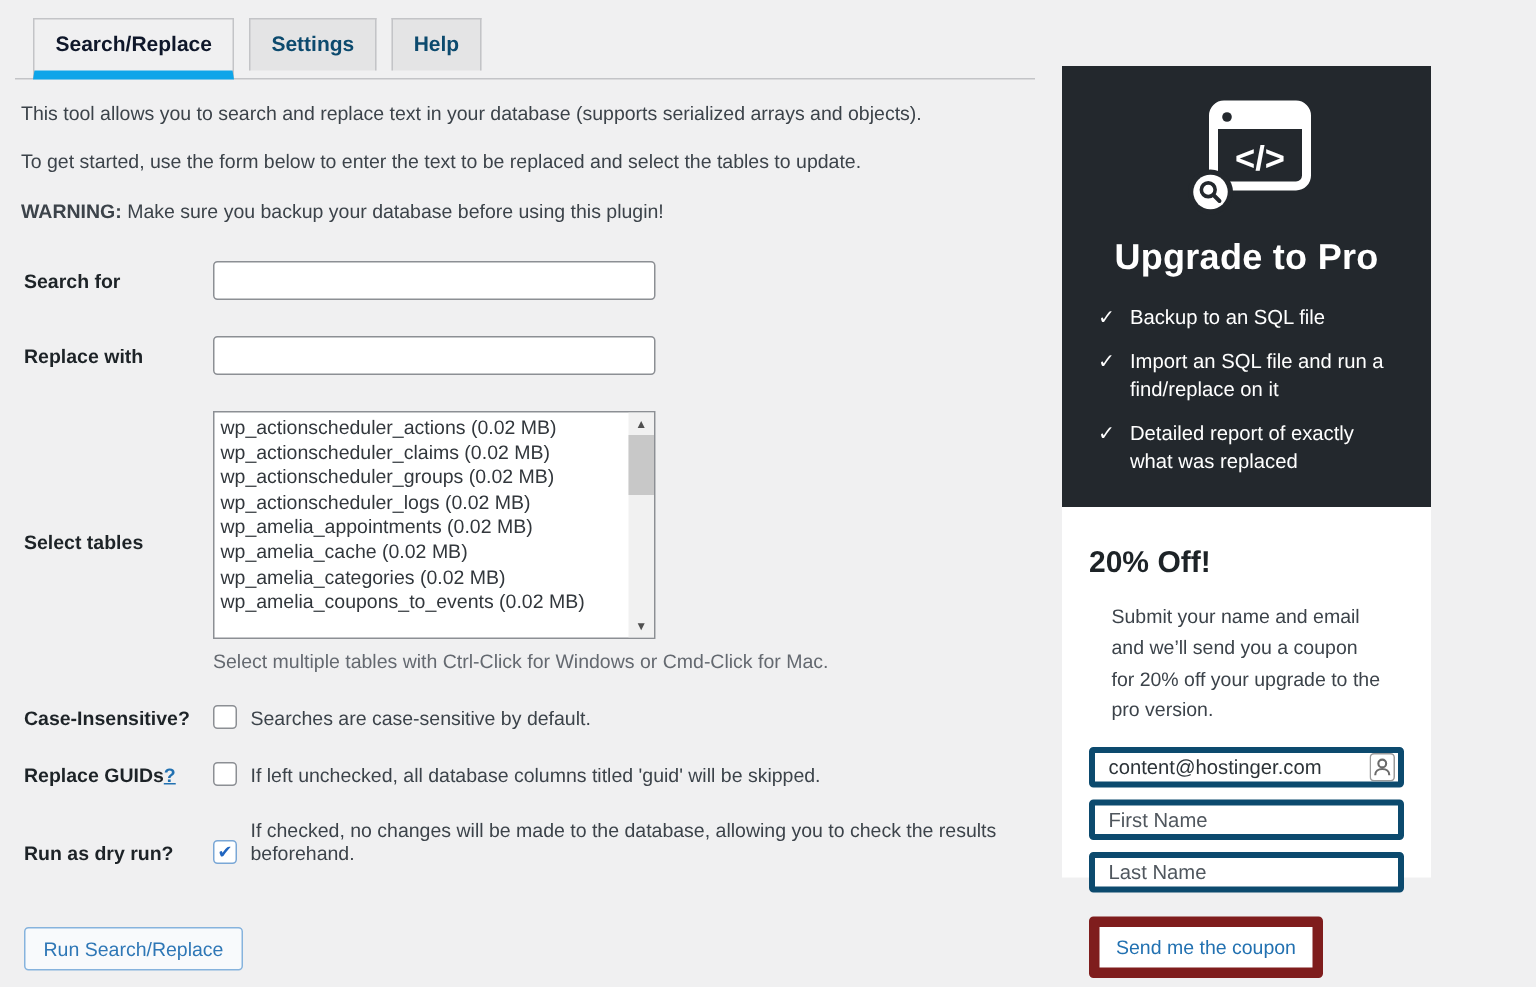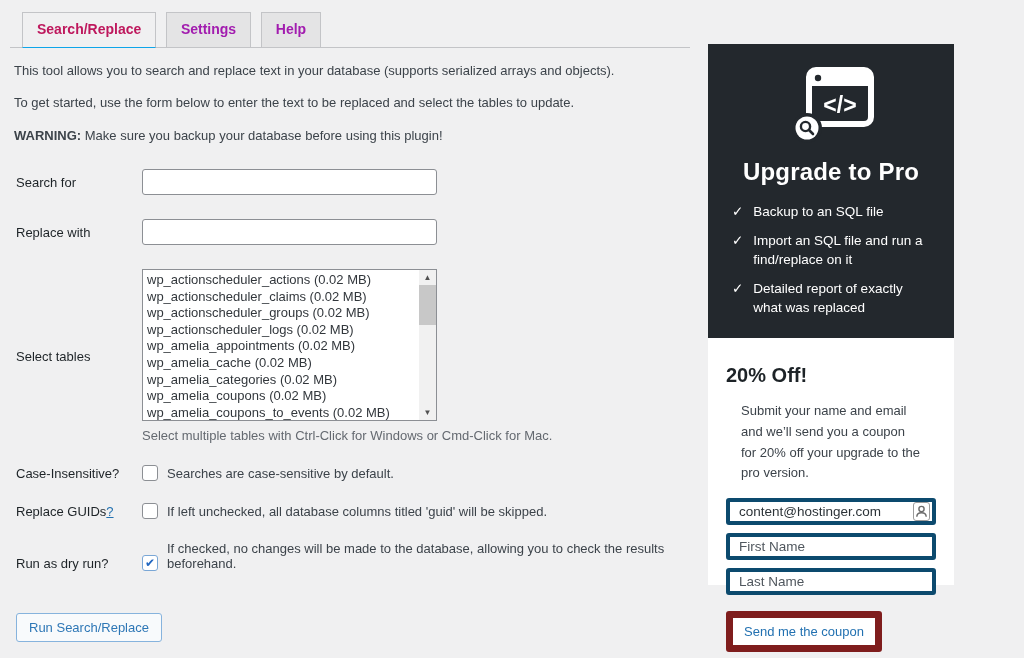--- a/index.html
+++ b/index.html
@@ -13,33 +13,33 @@
   #app { position:relative; width:1024px; height:658px; }
 
   
   .main { position:absolute; left:0; top:0; width:700px; }
   h1.page-title { margin:10px 0 0 16px; font-size:23px; font-weight:400; color:#1d2327; line-height:1.3; }
 
   .nav-tabs { margin:12px 0 0 10px; width:680px; border-bottom:1px solid #c3c4c7; padding-left:6px; }
   .nav-tab {
     display:inline-block; margin:0 0 -1px 6px; padding:7px 14px;
     border:1px solid #c3c4c7; border-bottom:none;
-    background:#e4e4e5; color:#a21caf; font-size:14px; font-weight:600;
+    background:#e4e4e5; color:#0c4a6e; font-size:14px; font-weight:600;
     text-decoration:none; cursor:pointer; line-height:1.4;
   }
-  .nav-tab.active { background:#f0f0f1; border-bottom:1px solid #0ea5e9; color:#be185d; }
+  .nav-tab.active { background:#f0f0f1; border-bottom:6px solid #0ea5e9; color:#0f172a; }
 
   .intro { margin-top:13px; }
   .intro p { margin:0 0 13px 14px; line-height:1.5; color:#3c434a; }
   .intro .warn-label { font-weight:700; color:#3c434a; }
 
   .form-area { margin:24px 0 0 16px; }
   .form-row { display:flex; align-items:center; margin-bottom:24px; }
   .form-row.tables-row { align-items:center; margin-bottom:22px; }
-  .form-label { width:126px; flex:0 0 126px; font-weight:400; color:#1d2327; }
+  .form-label { width:126px; flex:0 0 126px; font-weight:700; color:#1d2327; }
   .form-label a { color:#2271b1; text-decoration:underline; cursor:pointer; }
   .text-input {
     width:295px; height:26px; border:1px solid #8c8f94; border-radius:3px;
     background:#fff; padding:0 8px; font-size:13px; color:#2c3338;
     font-family:inherit;
   }
 
   .tables-field { display:flex; flex-direction:column; }
   .tables-box {
     position:relative; width:295px; height:152px;
@@ -132,21 +132,20 @@
         <div class="tables-field">
           <div class="tables-box">
             <div class="tables-list">
                 <div class="table-option">wp_actionscheduler_actions (0.02 MB)</div>
                 <div class="table-option">wp_actionscheduler_claims (0.02 MB)</div>
                 <div class="table-option">wp_actionscheduler_groups (0.02 MB)</div>
                 <div class="table-option">wp_actionscheduler_logs (0.02 MB)</div>
                 <div class="table-option">wp_amelia_appointments (0.02 MB)</div>
                 <div class="table-option">wp_amelia_cache (0.02 MB)</div>
                 <div class="table-option">wp_amelia_categories (0.02 MB)</div>
-                <div class="table-option">wp_amelia_coupons (0.02 MB)</div>
                 <div class="table-option">wp_amelia_coupons_to_events (0.02 MB)</div>
               </div>
             <div class="scrollbar">
               <div class="sb-arrow up">▲</div>
               <div class="sb-thumb"></div>
               <div class="sb-arrow down">▼</div>
             </div>
           </div>
           <div class="tables-hint">Select multiple tables with Ctrl-Click for Windows or Cmd-Click for Mac.</div>
         </div>

